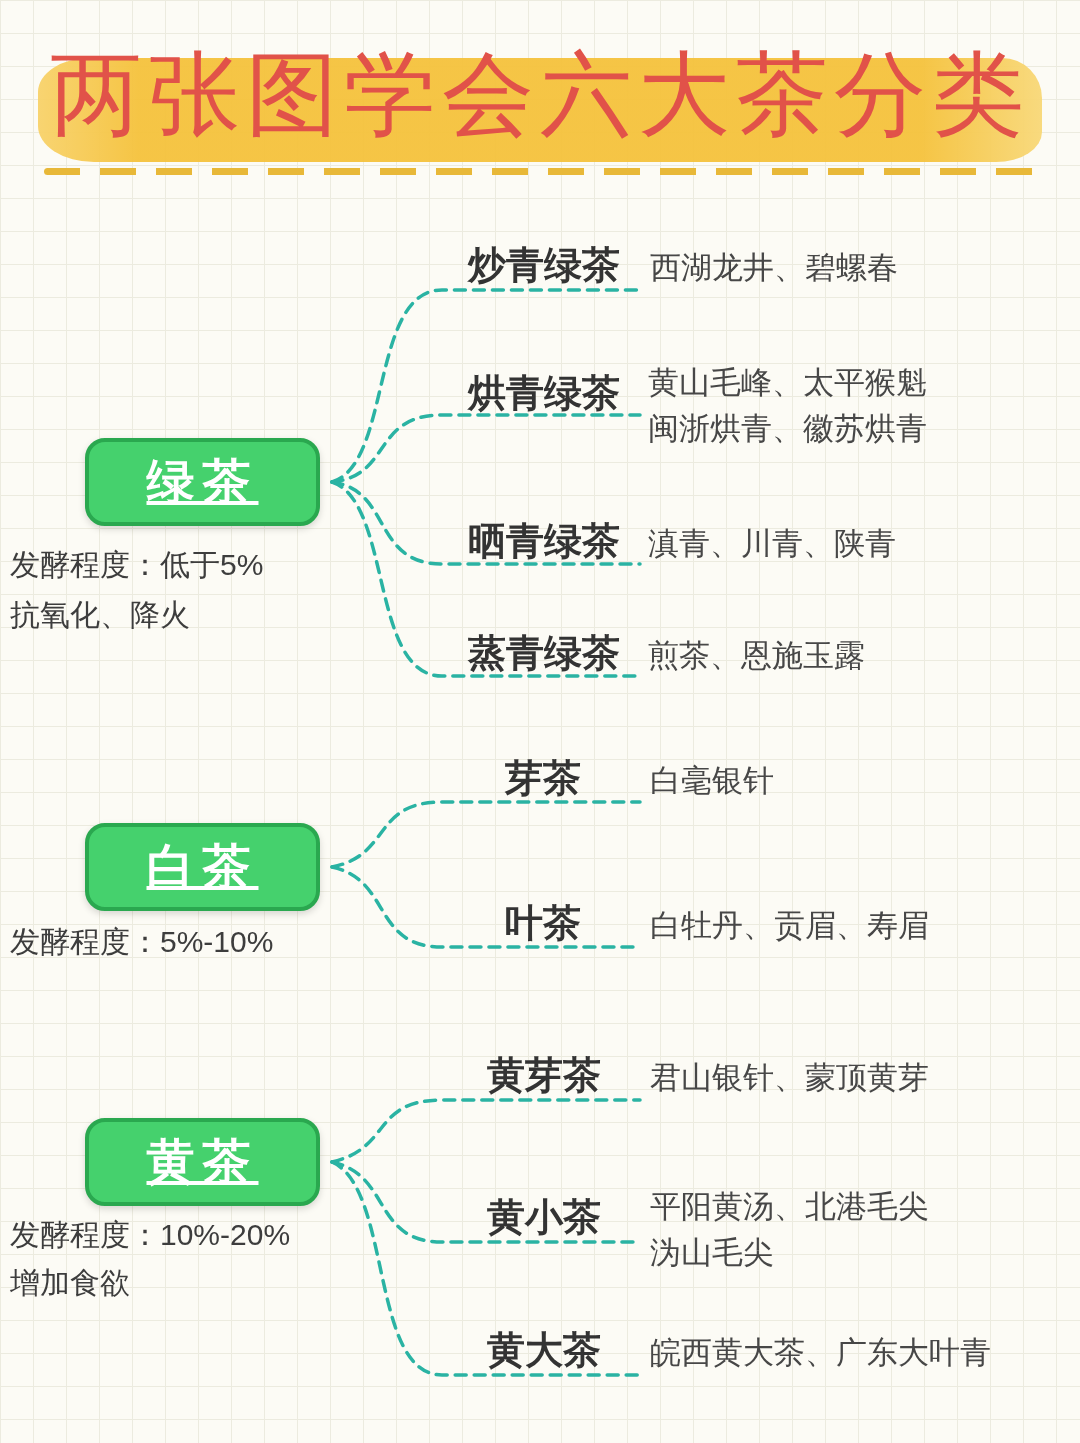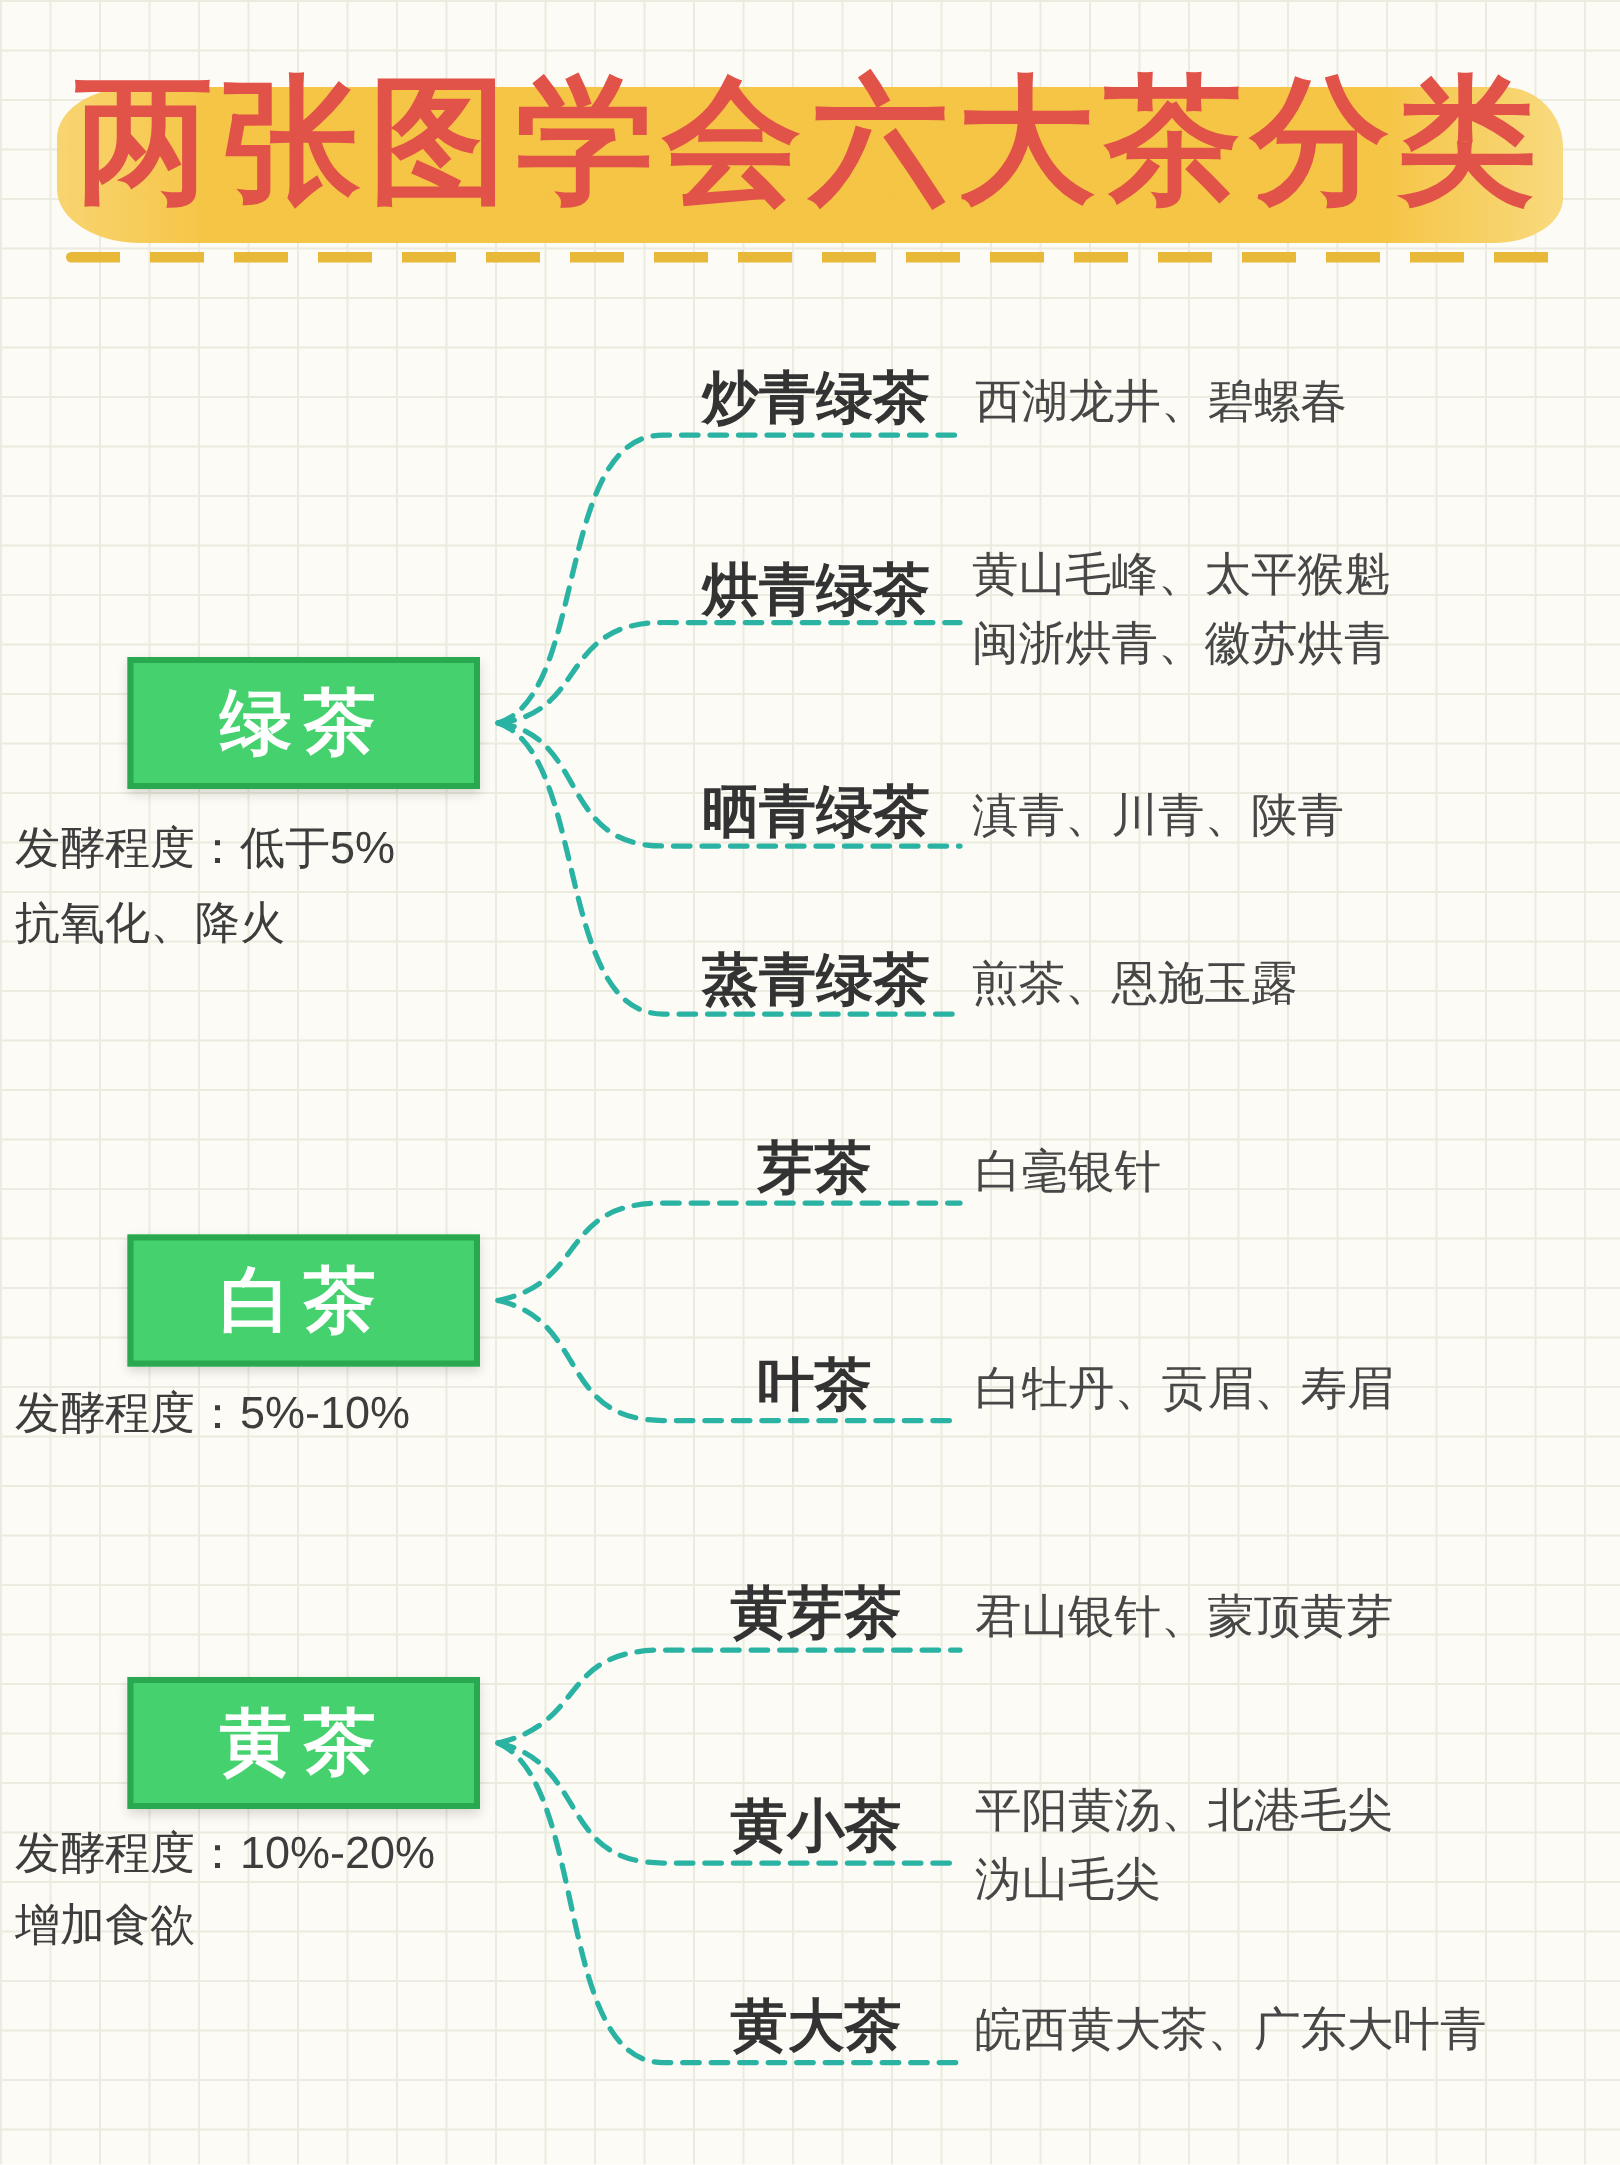--- a/index.html
+++ b/index.html
@@ -17,39 +17,40 @@
   }
   .brush{
     position:absolute;top:58px;left:38px;width:1004px;height:104px;
     background:linear-gradient(90deg,#f8d26a 0%,#f5c23c 10%,#f5c23c 88%,#f8d878 100%);
     border-radius:52px 40px 46px 56px / 34px 40px 30px 36px;
     opacity:.95;
   }
   .title{
     position:absolute;top:42px;left:0;width:100%;
     text-align:center;
-    font-size:92px;font-weight:700;
+    font-size:92px;font-weight:400;
     color:#e15249;
     letter-spacing:6px;
     line-height:1.15;
   }
   .divider{
     position:absolute;top:168px;left:44px;width:992px;height:7px;
     background:repeating-linear-gradient(90deg,#e8b838 0 36px,transparent 36px 56px);
     border-radius:4px;
   }
   .cat-box{
     position:absolute;left:85px;width:235px;height:88px;
     background:#45d16d;
     border:4px solid #2aa84f;
-    border-radius:0;
+    border-radius:20px;
     box-sizing:border-box;
     display:flex;align-items:center;justify-content:center;
     color:#ffffff;font-size:48px;font-weight:bold;letter-spacing:8px;
     box-shadow:0 3px 7px rgba(0,0,0,.15);
+    text-decoration:underline;
   }
   .ferment{
     position:absolute;left:10px;width:390px;
     font-size:30px;color:#3d3d3d;
   }
   .branch-label{
     position:absolute;
     font-size:38px;font-weight:bold;color:#333333;
     white-space:nowrap;
   }

